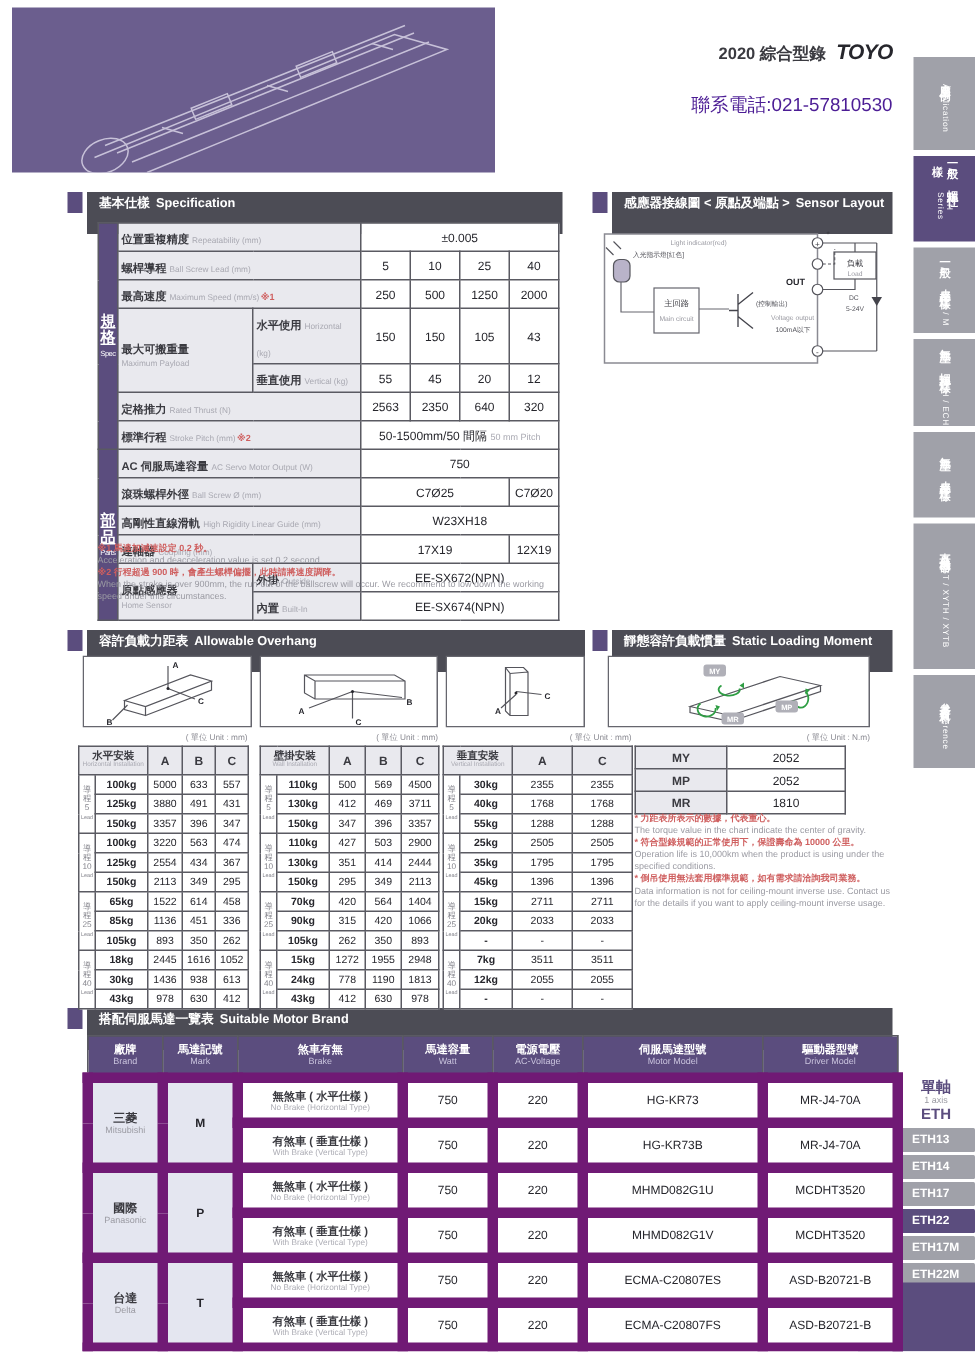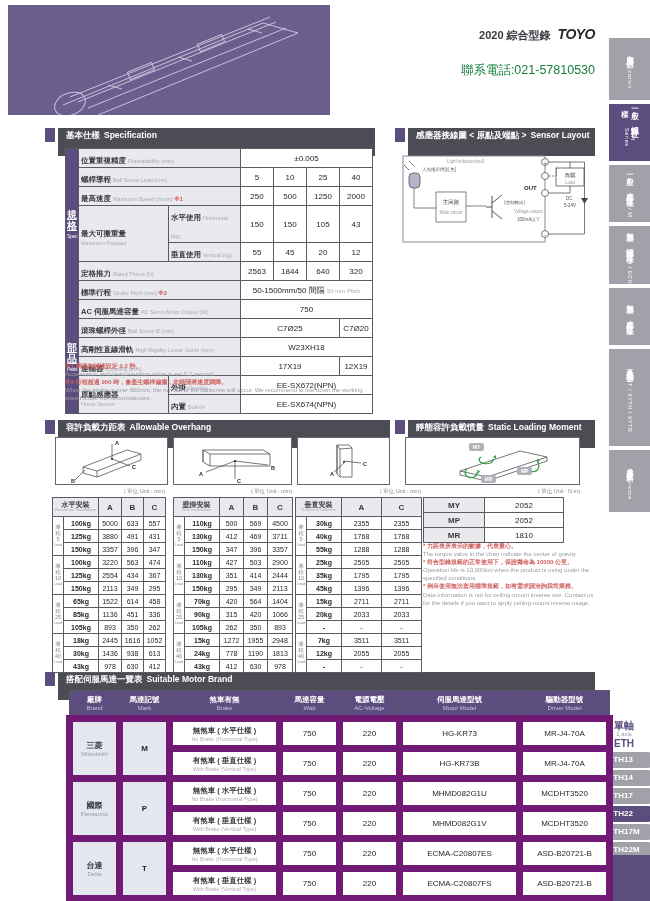--- a/index.html
+++ b/index.html
@@ -4,21 +4,21 @@
 <style>
   html,body{margin:0;padding:0;}
   body{font-family:"Liberation Sans","DejaVu Sans",sans-serif;background:#fff;}
   #page{position:relative;width:650px;height:901px;background:#fff;overflow:hidden;}
   #page > div{position:absolute;}
 
   
   #banner{left:8px;top:5px;width:322px;height:110px;background:#6b5e8e;}
   #catalog-line{left:350px;top:26px;width:245px;text-align:right;font-size:11px;font-weight:bold;color:#3a3a40;}
   .toyo{font-size:14px;font-weight:900;font-style:italic;letter-spacing:-.5px;color:#26262c;margin-left:7px;}
-  #contact{left:350px;top:62px;width:245px;text-align:right;font-size:12.5px;color:#15803d;}
+  #contact{left:350px;top:62px;width:245px;text-align:right;font-size:12.5px;color:#4c1d95;}
 
   
   #sidebar{left:609px;top:38px;width:41px;}
   .side-tab{writing-mode:vertical-rl;background:#a0a1a9;color:#fff;width:41px;margin-bottom:4px;
     display:flex;align-items:center;justify-content:center;box-sizing:border-box;}
   .side-tab.active{background:#5b4d7e;}
   .tab-zh{font-size:7.5px;font-weight:bold;letter-spacing:2px;}
   .tab-en{font-size:5.5px;letter-spacing:.5px;}
 
   #series-nav{left:598px;top:720px;width:52px;text-align:center;}
@@ -83,21 +83,21 @@
   .ov .leadcell{font-size:5.5px;color:#86868e;line-height:1.05;word-break:break-all;vertical-align:middle;}
   .leaden{display:block;font-size:4px;transform:scale(.9);}
 
   
   #moment-table{left:423px;top:497px;}
   .mt td{border:1px solid #5a5a62;height:12px;font-size:8px;text-align:center;}
   .mt .mlbl{background:#e9e9ee;font-weight:bold;width:58px;color:#3a3a40;}
   .mt .mval{width:76px;background:#fff;color:#26262c;}
 
   
-  #motor-table{left:66px;top:690px;border-radius:17px;}
+  #motor-table{left:55px;top:690px;border-radius:17px;}
   .motor th{background:#5b4d7e;color:#fff;border:1px solid #5a5a62;font-size:7.5px;font-weight:bold;height:24px;padding:0;}
   .motor th .hen{display:block;font-size:6px;color:#c9c3dd;font-weight:normal;}
   .motor td{border:7px solid #701a75;height:23px;text-align:center;font-size:8px;color:#26262c;background:#fff;padding:0;}
   .motor td.brand,.motor td.mark{background:#e4e6f0;}
   .bzh{font-weight:bold;font-size:8px;color:#3a3a40;}
   .ben{font-size:6px;color:#9b9ba3;}
   .motor td.mark{font-weight:bold;}
   .bkzh{font-weight:bold;font-size:7.5px;color:#3a3a40;}
   .bken{font-size:5.5px;color:#adadb5;}
 
@@ -245,21 +245,21 @@
     <tr>
       <td class="lbl"><span class="zh">垂直使用</span><span class="en">Vertical (kg)</span></td>
       <td class="val">55</td>
       <td class="val">45</td>
       <td class="val">20</td>
       <td class="val">12</td>
     </tr>
     <tr>
       <td class="lbl" colspan="2"><span class="zh">定格推力</span><span class="en">Rated Thrust (N)</span></td>
       <td class="val">2563</td>
-      <td class="val">1844</td>
+      <td class="val">2350</td>
       <td class="val">640</td>
       <td class="val">320</td>
     </tr>
     <tr>
       <td class="lbl" colspan="2"><span class="zh">標準行程</span><span class="en">Stroke Pitch (mm)</span><span class="rednote">※2</span></td>
       <td class="val" colspan="4"><span>50-1500mm/50 間隔</span> <span class="en2">50 mm Pitch</span></td>
     </tr>
     <tr>
       <td class="band" rowspan="6">
               <div class="band-zh">部品</div>

